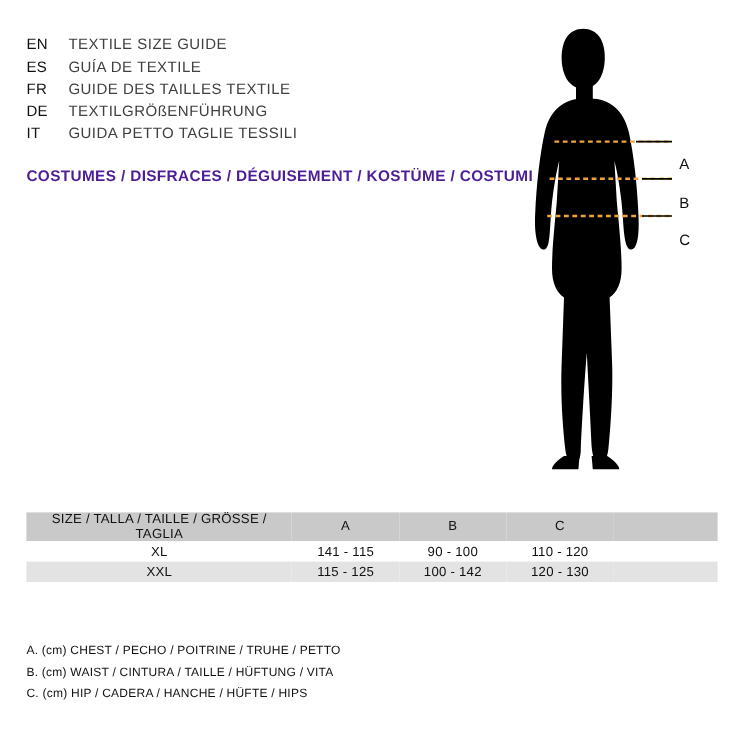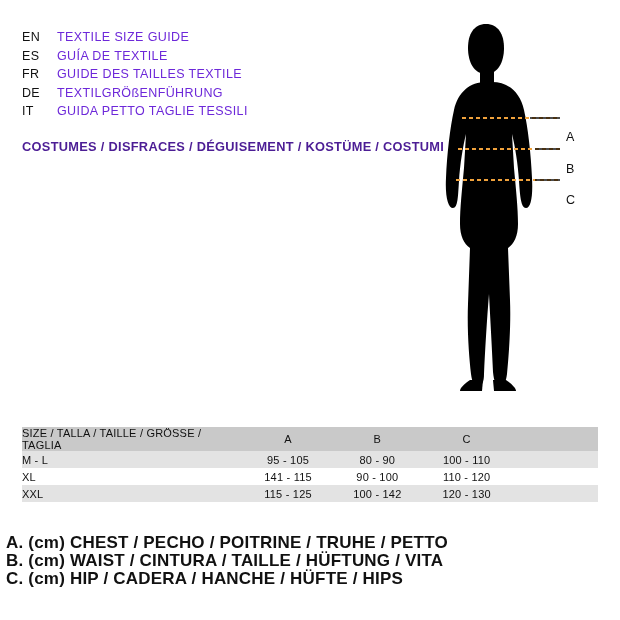--- a/index.html
+++ b/index.html
@@ -37,21 +37,21 @@
   .lang-code {
     width: 35px;
     flex: 0 0 35px;
     font-size: 12.5px;
     letter-spacing: 0.3px;
     color: #111;
   }
   .lang-text {
     font-size: 12.5px;
     letter-spacing: 0.4px;
-    color: #6d28d9;
+    color: #404040;
   }
 
   .costumes-line {
     position: absolute;
     left: 22px;
     top: 139px;
     font-size: 12.8px;
     font-weight: bold;
     letter-spacing: 0.3px;
     color: #4c1d95;
@@ -108,40 +108,39 @@
   }
   .row-light td {
     background: #ffffff;
   }
   .row-dark td {
     background: #e3e3e3;
   }
   td.c-size {
     width: 260px;
     padding-left: 3px;
-    text-align: left;
+    text-align: center;
   }
   td.c-a, td.c-b, td.c-c {
     width: 105px;
     text-align: center;
   }
   td.c-pad {
     width: 106px;
   }
 
   
   .notes {
     position: absolute;
-    left: 6px;
+    left: 22px;
     top: 534px;
-    font-size: 17px;
+    font-size: 10px;
     line-height: 18px;
     letter-spacing: 0.2px;
     color: #111;
-    font-weight: bold;
   }
   .note-line { white-space: nowrap; }
 </style>
 </head>
 <body>
 
 <div class="page">
 
   <div class="lang-block">
     <div class="lang-row">
@@ -223,27 +222,20 @@
 
   <table class="size-table">
     <tbody>
       <tr class="row-head">
         <td class="c-size">SIZE / TALLA / TAILLE / GRÖSSE / TAGLIA</td>
         <td class="c-a">A</td>
         <td class="c-b">B</td>
         <td class="c-c">C</td>
         <td class="c-pad"></td>
       </tr>
-      <tr class="row-dark">
-        <td class="c-size">M - L</td>
-        <td class="c-a">95 - 105</td>
-        <td class="c-b">80 - 90</td>
-        <td class="c-c">100 - 110</td>
-        <td class="c-pad"></td>
-      </tr>
       <tr class="row-light">
         <td class="c-size">XL</td>
         <td class="c-a">141 - 115</td>
         <td class="c-b">90 - 100</td>
         <td class="c-c">110 - 120</td>
         <td class="c-pad"></td>
       </tr>
       <tr class="row-dark">
         <td class="c-size">XXL</td>
         <td class="c-a">115 - 125</td>

